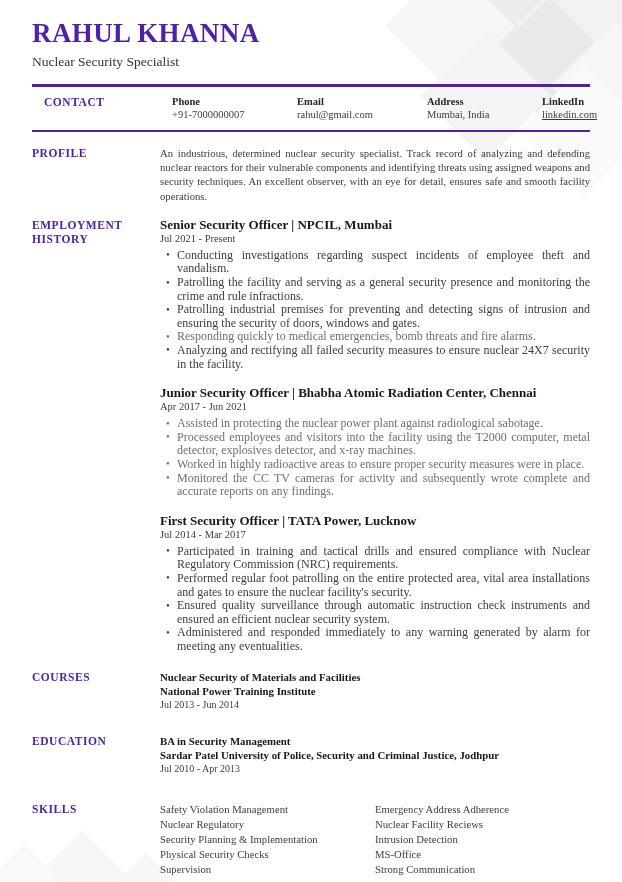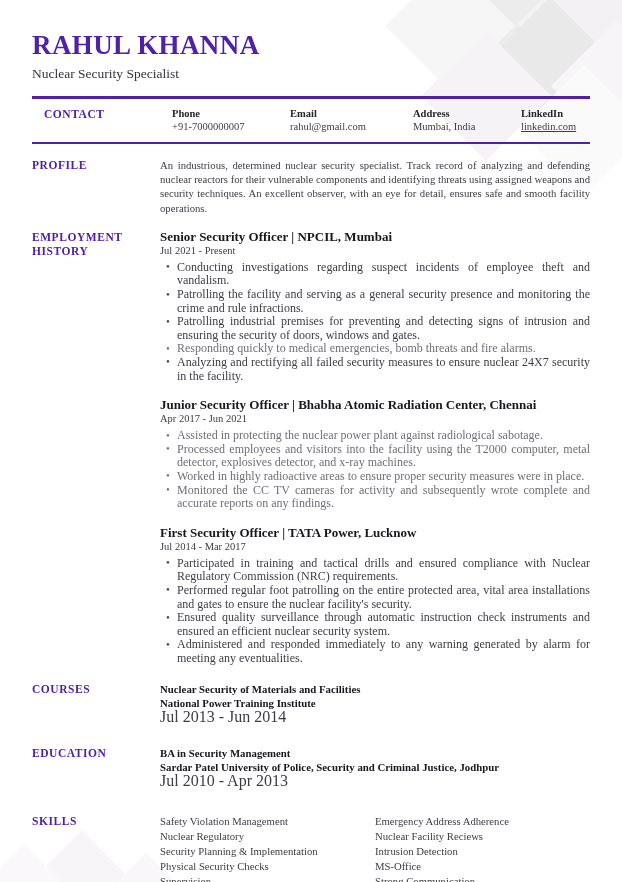--- a/index.html
+++ b/index.html
@@ -32,21 +32,20 @@
     position: relative;
     z-index: 2;
     width: 622px;
     height: 882px;
     padding: 0;
   }
 
   
   .header {
     padding: 18px 32px 0 32px;
-    margin-top: 12px;
   }
   .name {
     font-family: "Liberation Serif", "DejaVu Serif", serif;
     font-size: 27px;
     line-height: 30px;
     font-weight: bold;
     letter-spacing: 0.4px;
     color: #4f21a8;
     margin: 0;
   }
@@ -87,21 +86,21 @@
   }
   .content-col {
     flex: 1 1 auto;
     min-width: 0;
   }
 
   
   .contact-row { padding-top: 8px; padding-bottom: 9px; padding-left: 44px; }
   .contact-items {
     display: flex;
-    gap: 8px;
+    gap: 15px;
   }
   .contact-item {
     flex: 0 0 auto;
     padding-right: 18px;
   }
   .contact-item:nth-child(1) { width: 110px; }
   .contact-item:nth-child(2) { width: 115px; }
   .contact-item:nth-child(3) { width: 100px; }
   .contact-item:nth-child(4) { width: 100px; }
   .contact-key {
@@ -183,21 +182,21 @@
     margin: 0;
   }
   .entry-sub {
     font-size: 10.8px;
     font-weight: bold;
     color: #17171c;
     line-height: 14px;
     margin: 0;
   }
   .entry-dates {
-    font-size: 16px;
+    font-size: 10px;
     color: #3c3c44;
     line-height: 14px;
     margin: 0;
   }
 
   
   .skills-row { padding-top: 26px; }
   .skills-grid {
     display: flex;
   }

